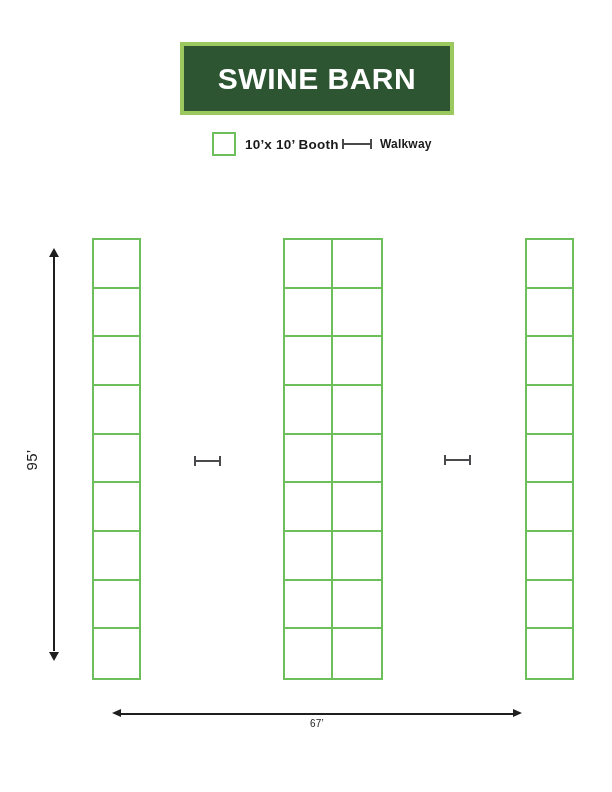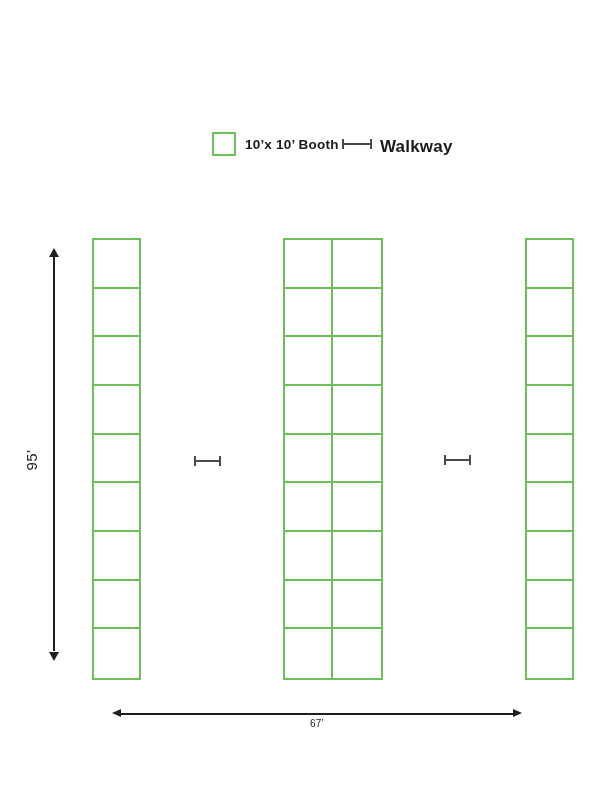--- a/index.html
+++ b/index.html
@@ -24,21 +24,21 @@
   .legend { position:absolute; left:0; top:0; width:612px; height:0; }
   .legend-swatch {
     position:absolute; left:212px; top:132px; width:24px; height:24px;
     border:2px solid var(--booth); background:#ffffff;
   }
   .legend-booth-label {
     position:absolute; left:245px; top:137px; font-size:13.5px; font-weight:600;
     color:#1a1a1a; letter-spacing:0.2px;
   }
   .legend-walkway-label {
-    position:absolute; left:380px; top:137px; font-size:17px; font-weight:600;
+    position:absolute; left:380px; top:137px; font-size:12px; font-weight:600;
     color:#1a1a1a; letter-spacing:0.2px;
   }
 
   
   .walkway-symbol { position:absolute; }
   .walkway-symbol .bar {
     position:absolute; left:0; right:0; top:50%; margin-top:-1px; height:2px;
     background:var(--walk);
   }
   .walkway-symbol .cap {
@@ -100,20 +100,23 @@
   .width-label {
     position:absolute; left:280px; top:718px; width:74px; text-align:center;
     font-size:10px; color:#1a1a1a; letter-spacing:0.3px;
   }
 </style>
 </head>
 <body>
 
 <div class="page">
 
+  <div class="header-box">
+    <div class="header-title">SWINE BARN</div>
+  </div>
 
   <div class="legend">
     <div class="legend-swatch"></div>
     <div class="legend-booth-label">10’x 10’ Booth</div>
     <div class="walkway-symbol ws-legend">
       <span class="cap left"></span>
       <span class="bar"></span>
       <span class="cap right"></span>
     </div>
     <div class="legend-walkway-label">Walkway</div>

